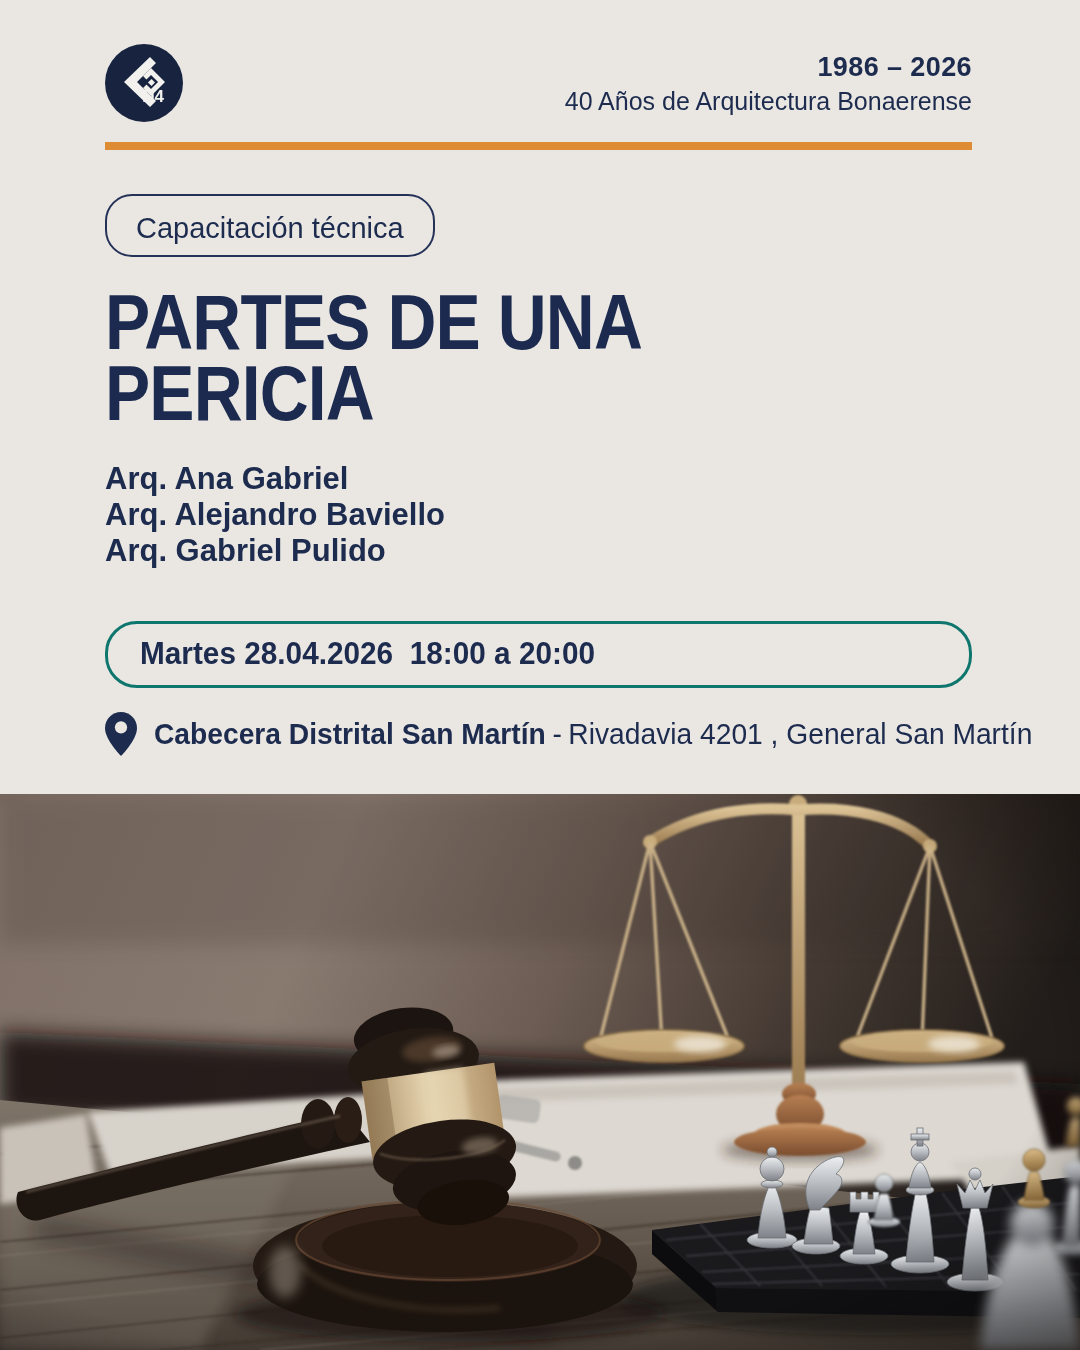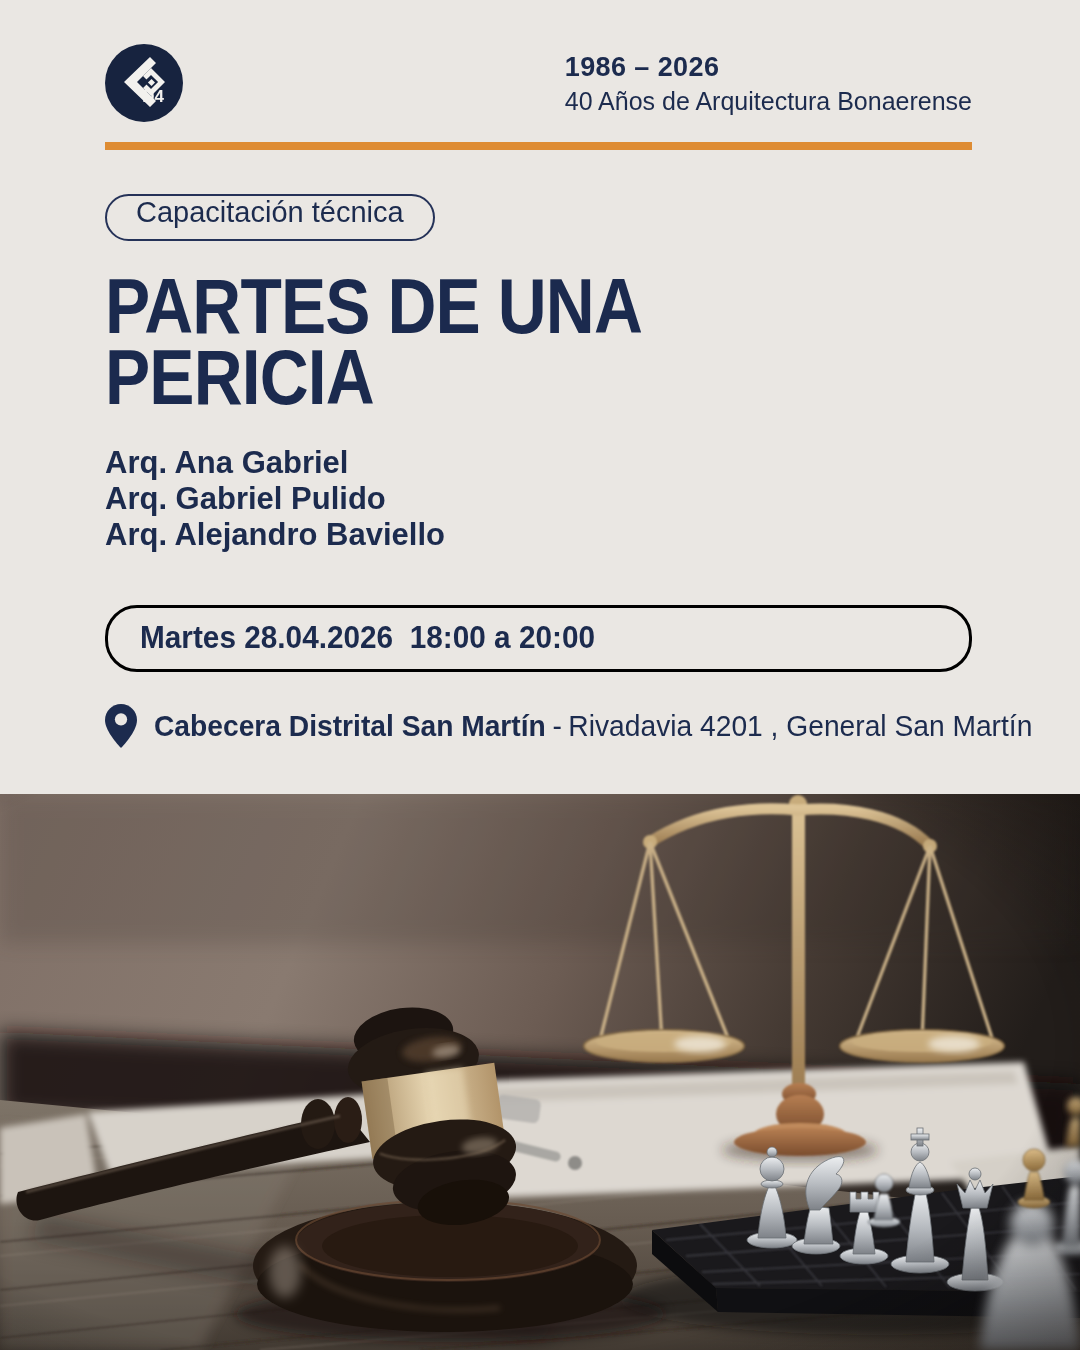--- a/index.html
+++ b/index.html
@@ -8,53 +8,53 @@
     width:1080px;height:1350px;
     margin:0 auto;
     background:#EAE7E3;
     overflow:hidden;
     font-family:"Liberation Sans", sans-serif;
     color:#1C2B4E;
   }
   .content{box-sizing:border-box;width:100%;padding:44px 108px 0 105px;}
   .header-row{display:flex;justify-content:space-between;align-items:flex-start;}
   .logo{width:78px;height:78px;flex:0 0 auto;}
-  .header-text{text-align:left;line-height:1.16;margin-top:8px;}
+  .header-text{text-align:right;line-height:1.16;margin-top:8px;}
   .years{font-size:27px;font-weight:700;letter-spacing:.4px;}
   .subtitle{font-size:25px;margin-top:4px;}
   .rule{height:8px;background:#DE8C33;margin-top:20px;}
   .badges{display:flex;gap:14px;margin-top:44px;}
   .badge{
     border:2px solid #25325А;
     border:2px solid #253258;
     border-radius:27px;
-    padding:0 29px 10px;
+    padding:16px 29px 10px;
     font-size:29px;
     color:#1C2B4E;
     background:transparent;
   }
   .title{
     margin:30px 0 0 0;
     font-size:77px;font-weight:700;
     line-height:.92;letter-spacing:-1px;
     transform:scaleX(.88);transform-origin:left top;
     color:#1B2A4E;
   }
   .docentes{margin-top:32px;font-size:31px;line-height:1.17;}
   .docentes-label{font-weight:400;}
   .docente-name{font-weight:700;}
   .schedule{
     box-sizing:border-box;width:100%;
     margin-top:52px;
-    border:3px solid #000000;border-radius:32px;
+    border:3px solid #0f766e;border-radius:32px;
     padding:11px 32px 13px;
     font-size:32px;font-weight:700;
   }
   .schedule-inner{display:inline-block;transform:scaleX(.93);transform-origin:left center;white-space:pre;}
-  .location{display:flex;align-items:center;gap:17px;margin-top:32px;}
+  .location{display:flex;align-items:center;gap:17px;margin-top:24px;}
   .pin{flex:0 0 auto;}
   .loc-text{font-size:30px;transform:scaleX(.94);transform-origin:left center;white-space:nowrap;}
   .loc-venue{font-weight:700;}
   .loc-sep{margin:0 7px;}
   .photo{position:absolute;left:0;bottom:0;width:1080px;height:556px;display:block;}
 </style>
 </head>
 <body>
 
 <div class="poster">
@@ -81,22 +81,22 @@
       <div class="badge">Capacitación técnica</div>
     </div>
 
     <h1 class="title">
       <div>PARTES DE UNA</div>
       <div>PERICIA</div>
     </h1>
 
     <div class="docentes">
       <div class="docente-name">Arq. Ana Gabriel</div>
+      <div class="docente-name">Arq. Alejandro Baviello</div>
       <div class="docente-name">Arq. Gabriel Pulido</div>
-      <div class="docente-name">Arq. Alejandro Baviello</div>
     </div>
 
     <div class="schedule">
       <span class="schedule-inner">Martes 28.04.2026  18:00 a 20:00</span>
     </div>
 
     <div class="location">
       <svg class="pin" width="32" height="44" viewBox="0 0 24 33">
         <path d="M12 0C5.4 0 0 5.4 0 12c0 9 12 21 12 21s12-12 12-21C24 5.4 18.6 0 12 0z" fill="#1C2B4E"></path>
         <circle cx="12" cy="11.5" r="4.6" fill="#EAE7E3"></circle>

